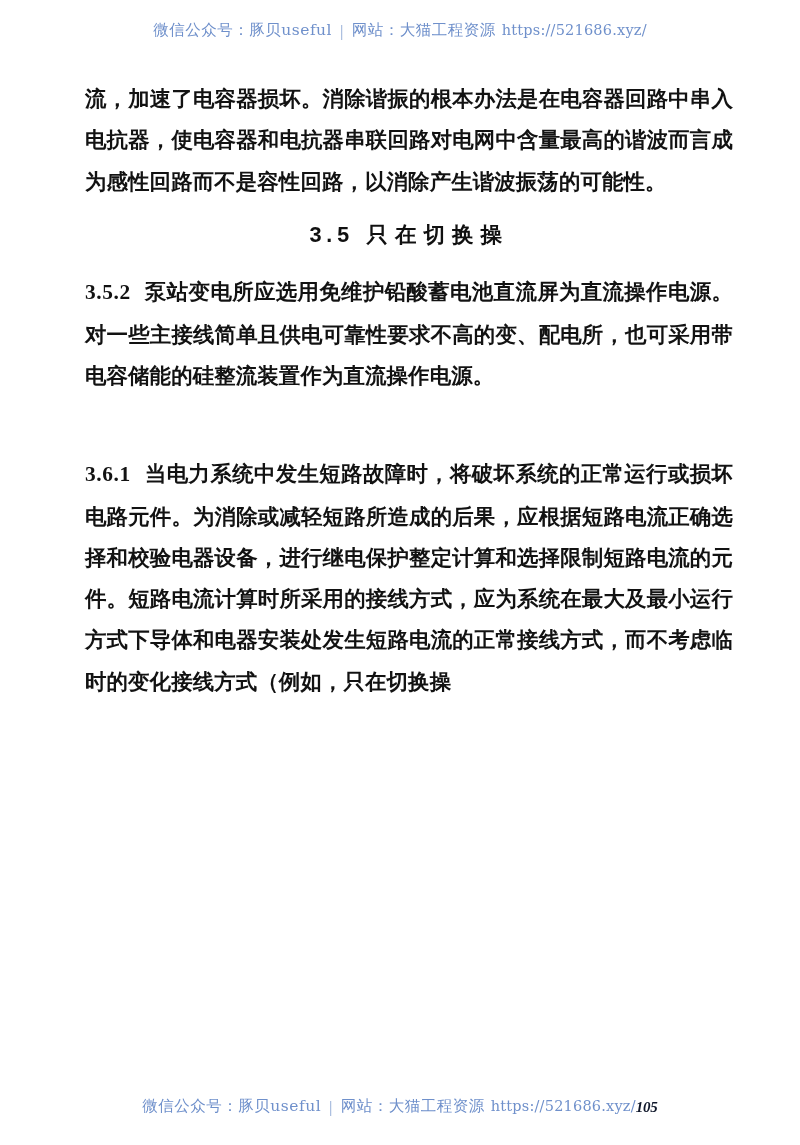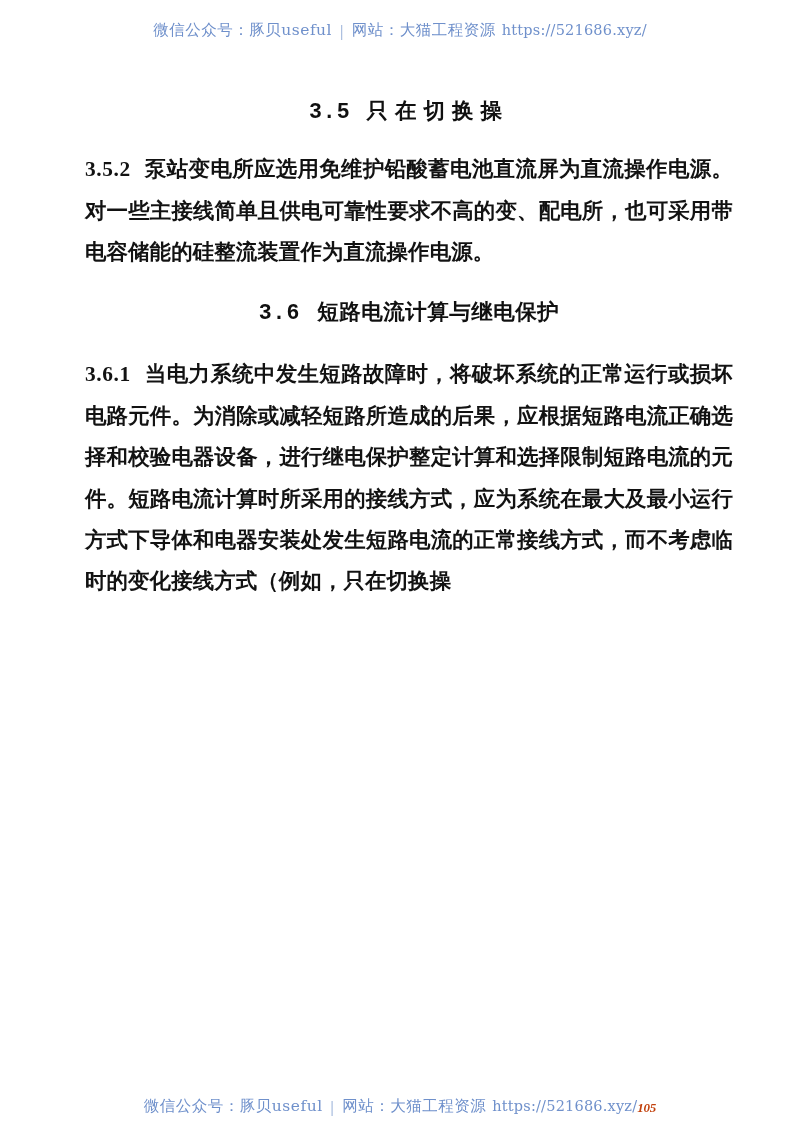--- a/index.html
+++ b/index.html
@@ -58,24 +58,24 @@
     transform: translateY(1px);
   }
   .wm-url {
     font-family: "DejaVu Serif", "Liberation Serif", serif;
     font-size: 14.5px;
     letter-spacing: 0.2px;
     margin-left: 6px;
   }
 
   .page-number {
-    color: #c2410c;
+    color: #0f172a;
     font-style: italic;
     font-weight: 700;
-    font-size: 13px;
+    font-size: 15px;
     font-family: "Liberation Serif", "DejaVu Serif", serif;
     letter-spacing: -0.2px;
     vertical-align: baseline;
     position: relative;
     top: 1px;
   }
 
   
   .content {
     position: absolute;
@@ -137,37 +137,37 @@
 <div class="page">
 
   <div class="watermark watermark-header">
     <span class="wm-inner">
       <span class="wm-cn">微信公众号：豚贝useful</span><span class="wm-sep">|</span><span class="wm-cn">网站：大猫工程资源</span><span class="wm-url">https://521686.xyz/</span>
     </span>
   </div>
 
   <div class="content">
 
+    <p class="para">
+      <span>流，加速了电容器损坏。消除谐振的根本办法是在电容器回路中串入电抗器，使电容器和电抗器串联回路对电网中含量最高的谐波而言成为感性回路而不是容性回路，以消除产生谐波振荡的可能性。</span>
+    </p>
 
     <div class="gap-before-h35"></div>
     <h2 class="section-heading">
       <span class="h-num">3.5</span><span class="h-title-spaced">只在切换操</span>
     </h2>
     <div class="gap-after-h35"></div>
 
 
     <p class="para">
       <span class="num">3.5.2</span><span>泵站变电所应选用免维护铅酸蓄电池直流屏为直流操作电源。对一些主接线简单且供电可靠性要求不高的变、配电所，也可采用带电容储能的硅整流装置作为直流操作电源。</span>
     </p>
 
 
     <div class="gap-before-h36"></div>
-    <h2 class="section-heading">
-      <span class="h-num">3.6</span><span class="h-title">短路电流计算与继电保护</span>
-    </h2>
     <div class="gap-after-h36"></div>
 
     <p class="para">
       <span class="num">3.6.1</span><span>当电力系统中发生短路故障时，将破坏系统的正常运行或损坏电路元件。为消除或减轻短路所造成的后果，应根据短路电流正确选择和校验电器设备，进行继电保护整定计算和选择限制短路电流的元件。短路电流计算时所采用的接线方式，应为系统在最大及最小运行方式下导体和电器安装处发生短路电流的正常接线方式，而不考虑临时的变化接线方式（例如，只在切换操</span>
     </p>
 
   </div>
 
   <div class="watermark watermark-footer">
     <span class="wm-inner">

